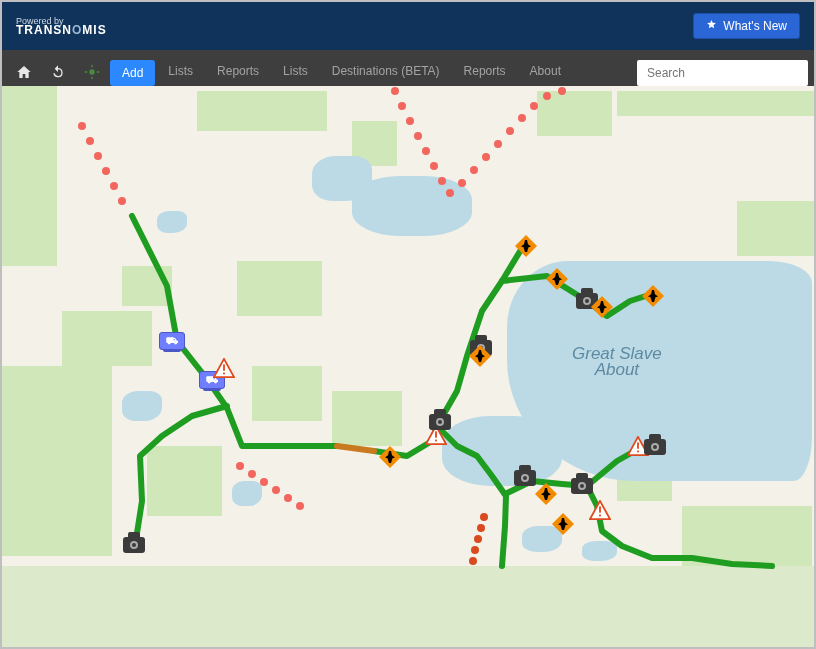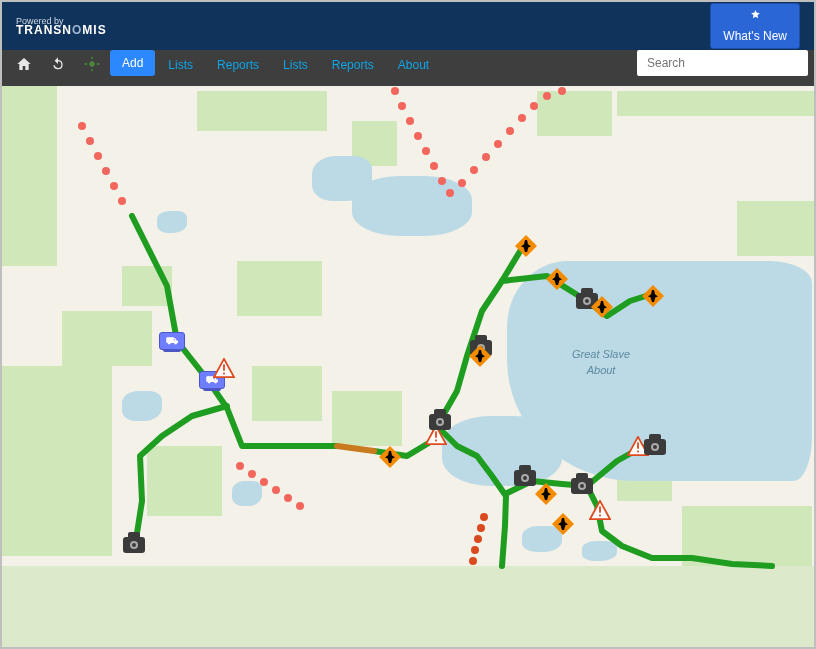--- a/index.html
+++ b/index.html
@@ -5,35 +5,35 @@
 * { box-sizing: border-box; margin: 0; padding: 0; }
 body { font-family: -apple-system, BlinkMacSystemFont, "Segoe UI", Arial, sans-serif; background: #fff; }
 .frame { width: 816px; height: 649px; margin: 0 auto; border: 2px solid #bfbfbf; position: relative; overflow: hidden; }
 .header { height: 48px; background: #10335c; display: flex; align-items: center; padding: 0 14px; position: relative; }
 .brand { color: #fff; display: flex; align-items: baseline; gap: 14px; }
 .brand-main { font-size: 22px; font-weight: 300; letter-spacing: .5px; }
 .brand-main b { font-weight: 700; }
 .brand-sub { font-size: 9px; color: #cfd8e2; line-height: 9px; }
 .brand-sub .tr { font-size: 12px; font-weight: 700; letter-spacing: 1px; color: #fff; }
 .brand-sub .tr .o { color: #9fb7d1; }
-.whatsnew { margin-left: auto; background: #2b66d6; color: #fff; border: 1px solid #1d4ea8; border-radius: 3px; padding: 5px 12px; font-size: 12px; display: flex; align-items: center; gap: 6px; cursor: pointer; flex-direction: column; }
-.toolbar { height: 36px; background: #3e3e3e; display: flex; align-items: flex-start; padding: 0 6px; gap: 2px; }
-.tbtn { color: #0ea5e9; font-size: 12px; padding: 8px 11px; cursor: pointer; border-radius: 2px; display: flex; align-items: center; }
+.whatsnew { margin-left: auto; background: #2b66d6; color: #fff; border: 1px solid #1d4ea8; border-radius: 3px; padding: 5px 12px; font-size: 12px; display: flex; align-items: center; gap: 6px; cursor: pointer; }
+.toolbar { height: 36px; background: #3e3e3e; display: flex; align-items: flex-end; padding: 0 6px; gap: 2px; }
+.tbtn { color: #a3a3a3; font-size: 12px; padding: 8px 11px; cursor: pointer; border-radius: 2px; display: flex; align-items: center; }
 .tbtn.icon { padding: 6px 8px; }
 .tbtn.add { background: #2b88ff; color: #fff; border-radius: 3px; padding: 6px 12px; }
 .tbtn.locate svg { fill: #4b8a3f; }
 .search { margin-left: auto; width: 195px; padding-left: 24px; }
 .search input { width: 100%; height: 26px; border: none; border-radius: 2px; padding: 0 10px; font-size: 12px; background:#fff; color:#333; }
 .mapwrap { position: relative; width: 100%; height: calc(100% - 84px); overflow: hidden; }
 .map-bg { position: absolute; inset: 0; background: #f4f1e9; }
 
 
 .patch { position: absolute; background: #cce5b5; opacity: .9; }
 .water { position: absolute; background: #bcdae6; border-radius: 40% 30% 45% 35%; }
-.lake-label { position:absolute; color:#5d8aa0; font-style:italic; font-size:11px; text-align:center; line-height:16px; }
+.lake-label { position:absolute; color:#5d8aa0; font-style:italic; font-size:17px; text-align:center; line-height:16px; }
 
 
 .svg-layer { position: absolute; inset: 0; }
 .route-green { stroke: #1f9d20; stroke-width: 6; fill: none; stroke-linecap: round; stroke-linejoin: round; }
 .route-orange { stroke: #c97a1e; stroke-width: 6; fill: none; stroke-linecap: round; }
 .dot-red { fill: #f2665e; }
 .incident-dot { fill:#d94a1f; }
 
 
 .mk { position: absolute; width: 26px; height: 26px; transform: translate(-50%,-50%); display:flex; align-items:center; justify-content:center; border-radius:4px; font-size:15px; cursor:pointer; }
@@ -83,20 +83,21 @@
     <div class="tbtn icon locate">
       <svg width="16" height="16" viewBox="0 0 24 24">
           <circle cx="12" cy="12" r="4" fill="#4b8a3f"></circle>
           <path stroke="#4b8a3f" stroke-width="2" d="M12 1v4M12 19v4M1 12h4M19 12h4"></path>
         </svg>
     </div>
     <div class="tbtn add">Add</div>
     <div class="tbtn">Lists</div>
     <div class="tbtn">Reports</div>
     <div class="tbtn">Lists</div>
+    <div class="tbtn">Destinations (BETA)</div>
     <div class="tbtn">Reports</div>
     <div class="tbtn">About</div>
     <div class="search">
       <input type="text" placeholder="Search" style="">
     </div>
   </div>
 
   <div class="mapwrap">
     <div class="map-bg">
 

